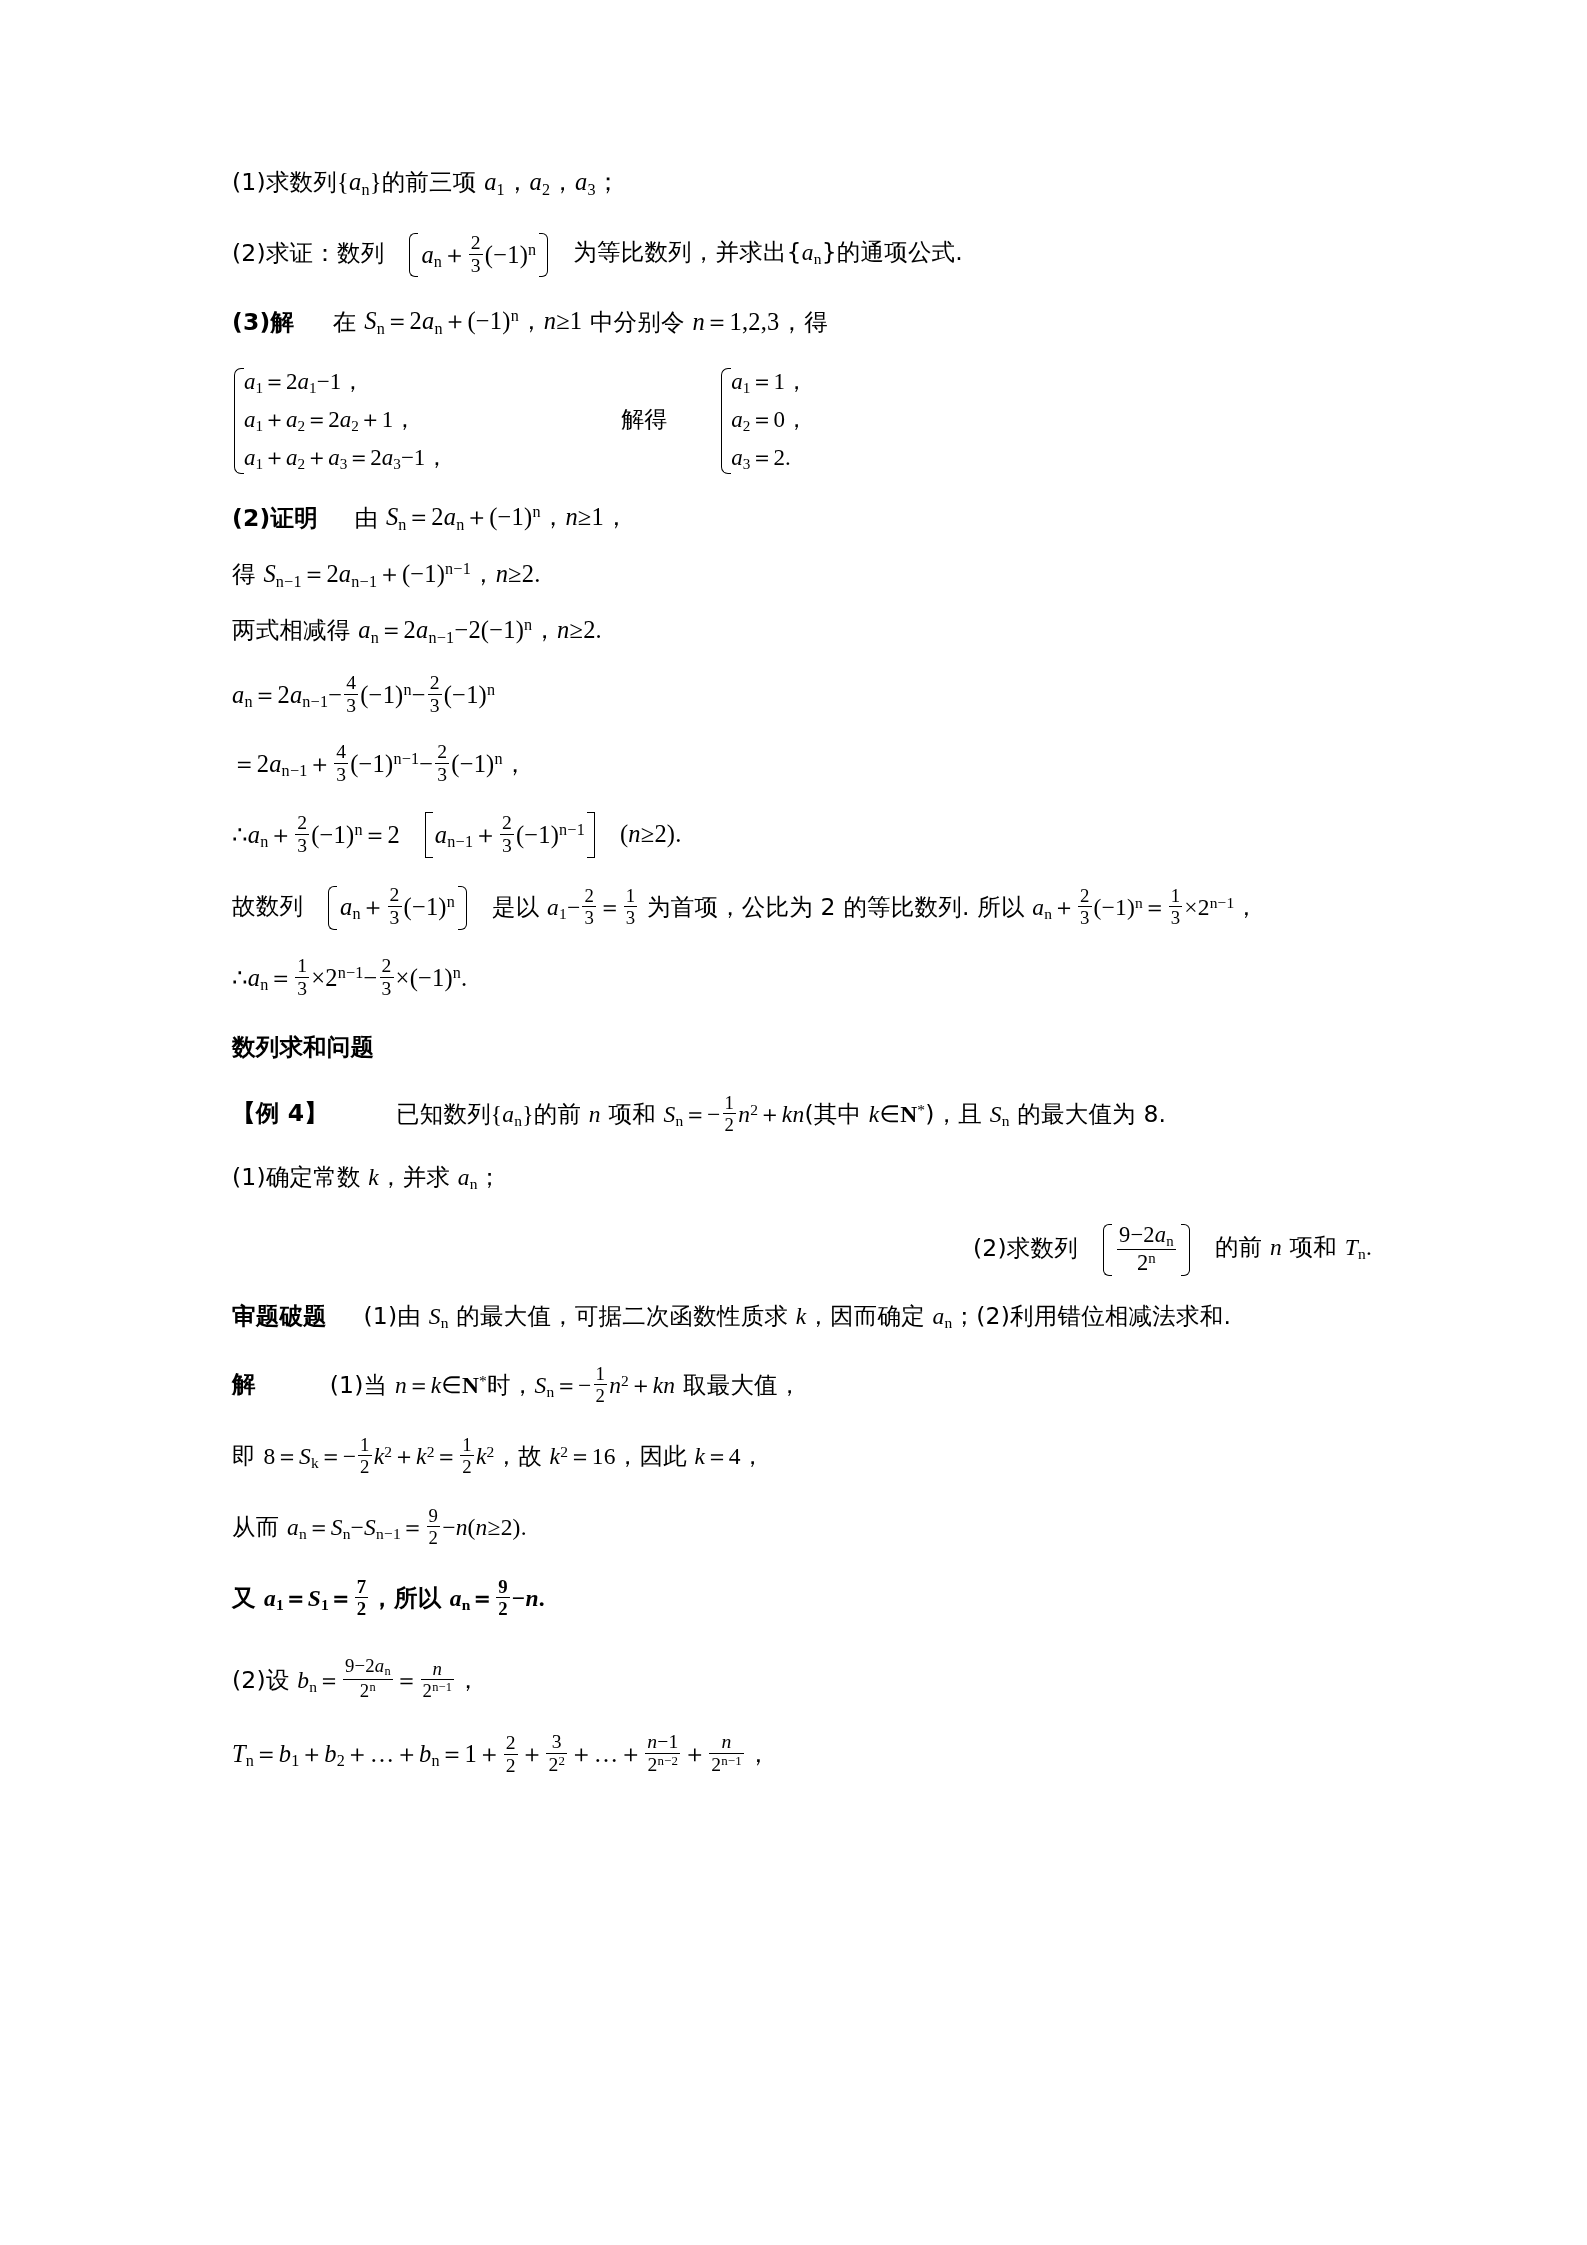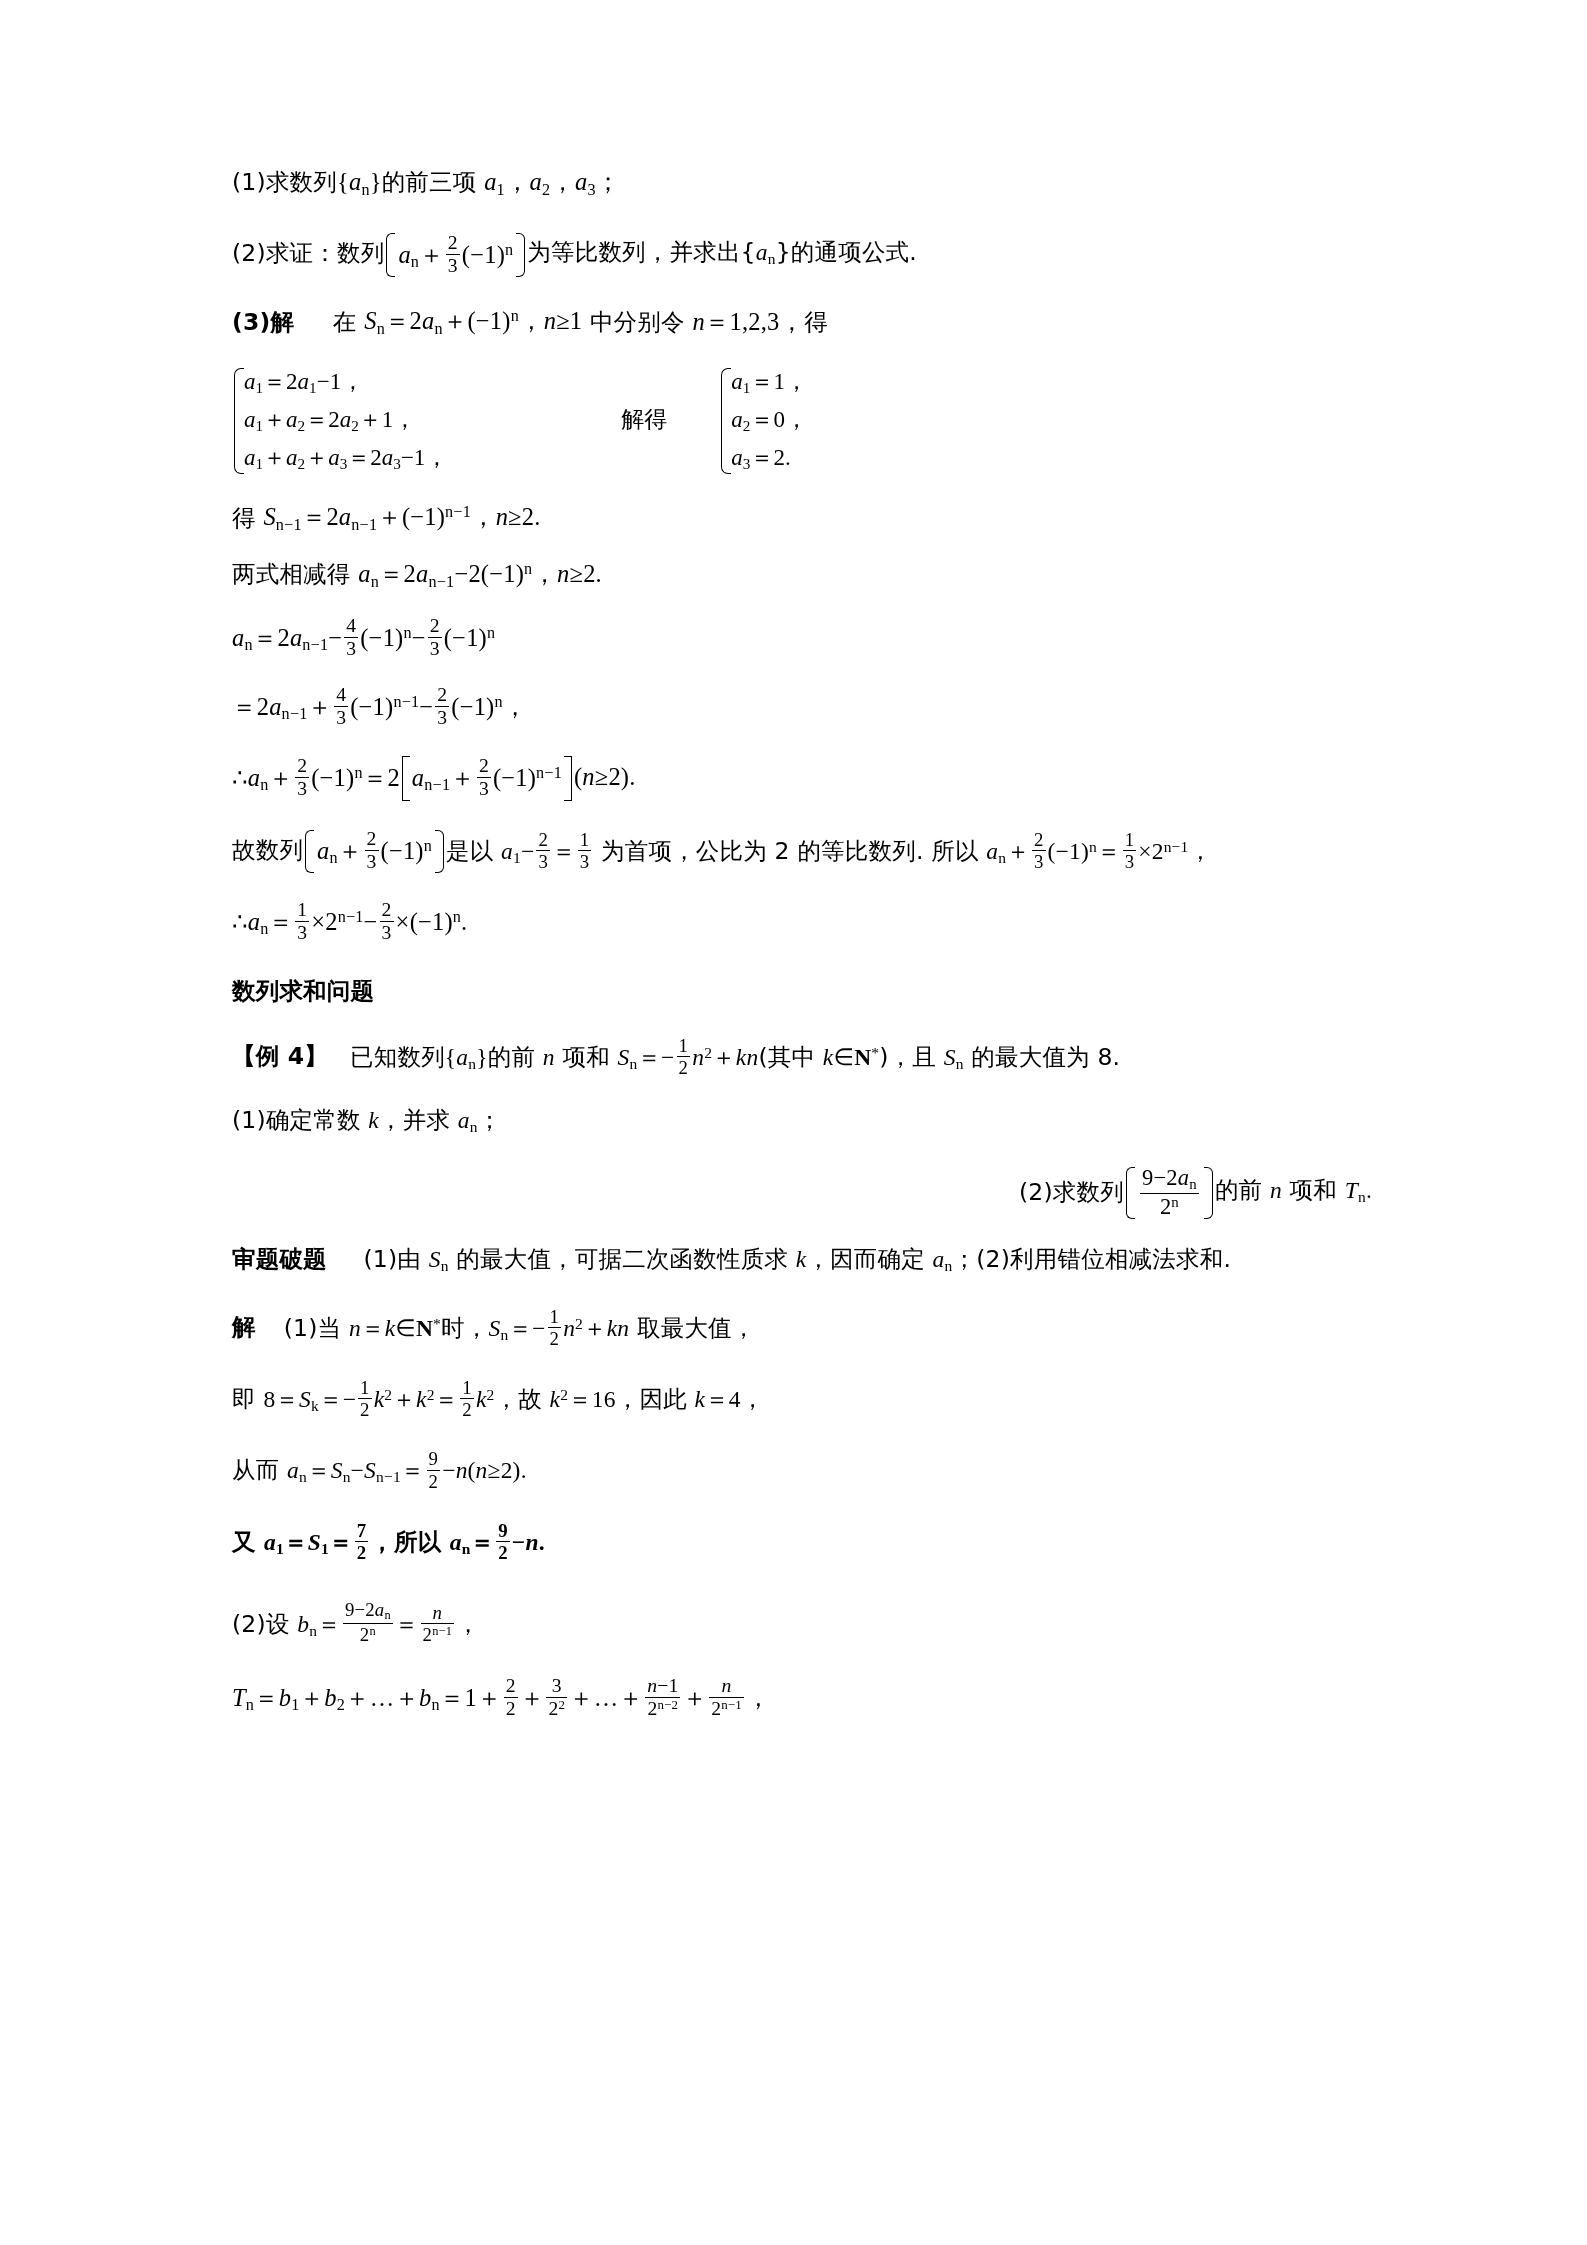--- a/index.html
+++ b/index.html
@@ -106,21 +106,21 @@
     display: inline-block;
     vertical-align: middle;
     text-align: left;
     line-height: 1.62;
     font-size: 23px;
   }
   .sys-wrap { display: flex; align-items: center; gap: 30px; }
   .sys-gap { display: inline-block; width: 110px; }
   .jieDe { font-family: "DejaVu Sans", sans-serif; font-size: 23px; padding: 0 22px 0 0; }
 
-  .row { display: flex; align-items: center; }
+  .row { display: flex; align-items: center; gap: 23px; }
   .h-heading { font-family: "DejaVu Sans", sans-serif; font-weight: bold; font-size: 23.5px; }
 </style>
 </head>
 <body>
 
 <div class="page">
 
   <div class="line blk" style="margin-bottom:34px;">
     <span class="zh">(1)求数列</span><span class="math">{<i>a</i><sub>n</sub>}</span><span class="zh">的前三项 </span><span class="math"><i>a</i><sub>1</sub>，<i>a</i><sub>2</sub>，<i>a</i><sub>3</sub>；</span>
   </div>
@@ -151,20 +151,25 @@
     <span class="jieDe">解得</span>
     <span class="brace">
       <span class="syslist math">
         <div><i>a</i><sub>1</sub>＝1，</div>
         <div><i>a</i><sub>2</sub>＝0，</div>
         <div><i>a</i><sub>3</sub>＝2.</div>
       </span>
     </span>
   </div>
 
+  <div class="line blk" style="margin-bottom:28px;">
+    <span class="zh bold">(2)证明</span>
+    <span style="display:inline-block;width:24px;"></span>
+    <span class="zh">由 </span><span class="math"><i>S</i><sub>n</sub>＝2<i>a</i><sub>n</sub>＋(−1)<sup>n</sup>，<i>n</i>≥1，</span>
+  </div>
 
   <div class="line blk" style="margin-bottom:28px;">
     <span class="zh">得 </span><span class="math"><i>S</i><sub>n−1</sub>＝2<i>a</i><sub>n−1</sub>＋(−1)<sup>n−1</sup>，<i>n</i>≥2.</span>
   </div>
 
   <div class="line blk" style="margin-bottom:26px;">
     <span class="zh">两式相减得 </span><span class="math"><i>a</i><sub>n</sub>＝2<i>a</i><sub>n−1</sub>−2(−1)<sup>n</sup>，<i>n</i>≥2.</span>
   </div>
 
   <div class="line blk math" style="margin-bottom:24px;">

